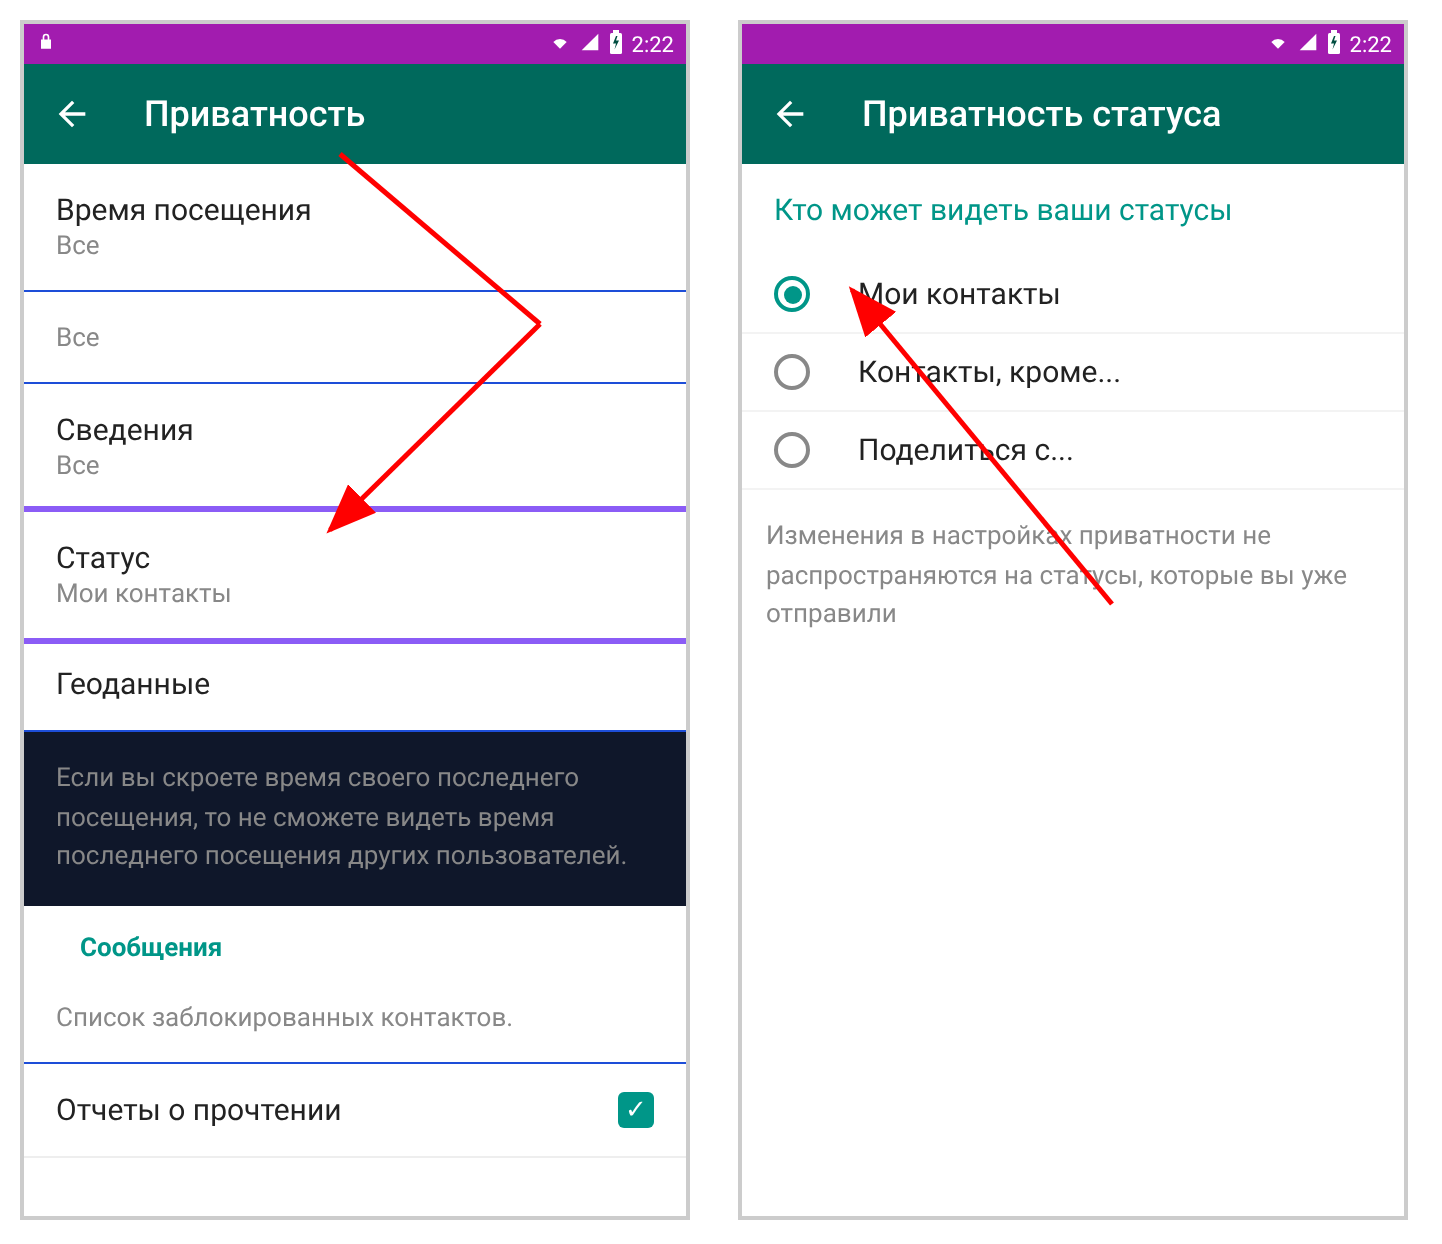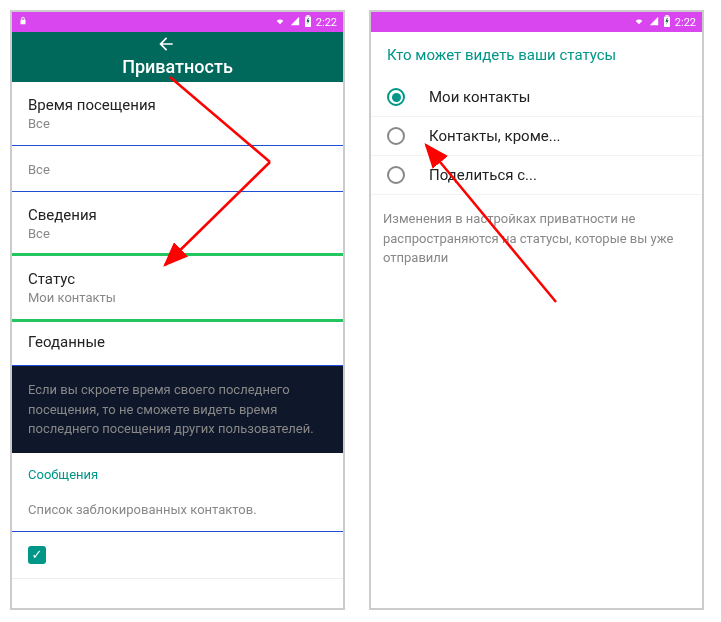--- a/index.html
+++ b/index.html
@@ -16,38 +16,37 @@
     }
     .phone {
       width: 335px;
       height: 600px;
       border: 2px solid #ccc;
       position: relative;
       overflow: hidden;
       background: #fff;
     }
     .status-bar {
-      background: #d946ef;
+      background: #a21caf;
       height: 20px;
       display: flex;
       justify-content: flex-end;
       align-items: center;
       padding: 0 6px;
       gap: 4px;
       color: #fff;
       font-size: 11px;
     }
     .action-bar {
       background: #00695c;
       height: 50px;
       display: flex;
       align-items: center;
       padding: 0 12px;
       color: #fff;
-      flex-direction: column;
     }
     .back-arrow {
       width: 24px;
       height: 24px;
       margin-right: 24px;
       display: flex;
       align-items: center;
       justify-content: center;
       cursor: pointer;
     }
@@ -74,24 +73,24 @@
       margin-top: 2px;
     }
     .info-box {
       background: #0f172a;
       padding: 14px 16px;
       font-size: 13px;
       color: #888;
       line-height: 1.5;
     }
     .section-header {
-      padding: 14px 16px 4px;
+      padding: 14px 28px 4px;
       font-size: 13px;
       color: #009688;
-      font-weight: 400;
+      font-weight: 700;
     }
     .check-item {
       padding: 14px 16px;
       display: flex;
       justify-content: space-between;
       align-items: center;
       border-bottom: 1px solid #eee;
       cursor: pointer;
     }
     .checkbox {
@@ -99,21 +98,21 @@
       height: 18px;
       background: #009688;
       border-radius: 3px;
       display: flex;
       align-items: center;
       justify-content: center;
       color: #fff;
       font-size: 13px;
     }
     .highlight-green {
-      border: 3px solid #22c55e;
+      border: 3px solid #8b5cf6;
       margin: -3px;
     }
     .section-title-teal {
       padding: 14px 16px;
       font-size: 15px;
       color: #009688;
       font-weight: 400;
     }
     .radio-item {
       padding: 10px 16px;
@@ -217,20 +216,21 @@
     </div>
     <div class="list-item">
       <div class="list-title">Геоданные</div>
     </div>
     <div class="info-box">Если вы скроете время своего последнего посещения, то не сможете видеть время последнего посещения других пользователей.</div>
     <div class="section-header">Сообщения</div>
     <div class="list-item">
       <div class="list-sub">Список заблокированных контактов.</div>
     </div>
     <div class="check-item">
+      <div class="list-title">Отчеты о прочтении</div>
       <div class="checkbox">✓</div>
     </div>
 
   </div>
 
   <svg class="arrow" style="left:0;top:0" width="335" height="600">
     <defs>
       <marker id="ah1" markerWidth="10" markerHeight="8" refX="9" refY="4" orient="auto">
         <polygon points="0 0, 10 4, 0 8" fill="red"></polygon>
       </marker>
@@ -256,20 +256,28 @@
     <span>
       <svg width="8" height="12" viewBox="0 0 10 16" fill="#fff">
           <rect x="1" y="2" width="8" height="14" rx="1"></rect>
           <rect x="3" y="0" width="4" height="2"></rect>
           <path d="M5 4l-2 5h2l-1 4 3-6H5l1-3z" fill="#004d40"></path>
         </svg>
     </span>
     <span>2:22</span>
   </div>
 
+  <div class="action-bar">
+    <div class="back-arrow">
+      <svg width="20" height="20" viewBox="0 0 24 24" fill="#fff">
+          <path d="M20 11H7.8l5.6-5.6L12 4l-8 8 8 8 1.4-1.4L7.8 13H20v-2z"></path>
+        </svg>
+    </div>
+    <div class="action-title">Приватность статуса</div>
+  </div>
 
   <div class="content">
     <div class="section-title-teal">Кто может видеть ваши статусы</div>
 
     <div class="radio-item">
       <div class="radio selected"></div>
       <div class="radio-label">Мои контакты</div>
     </div>
     <div class="radio-item">
       <div class="radio"></div>

